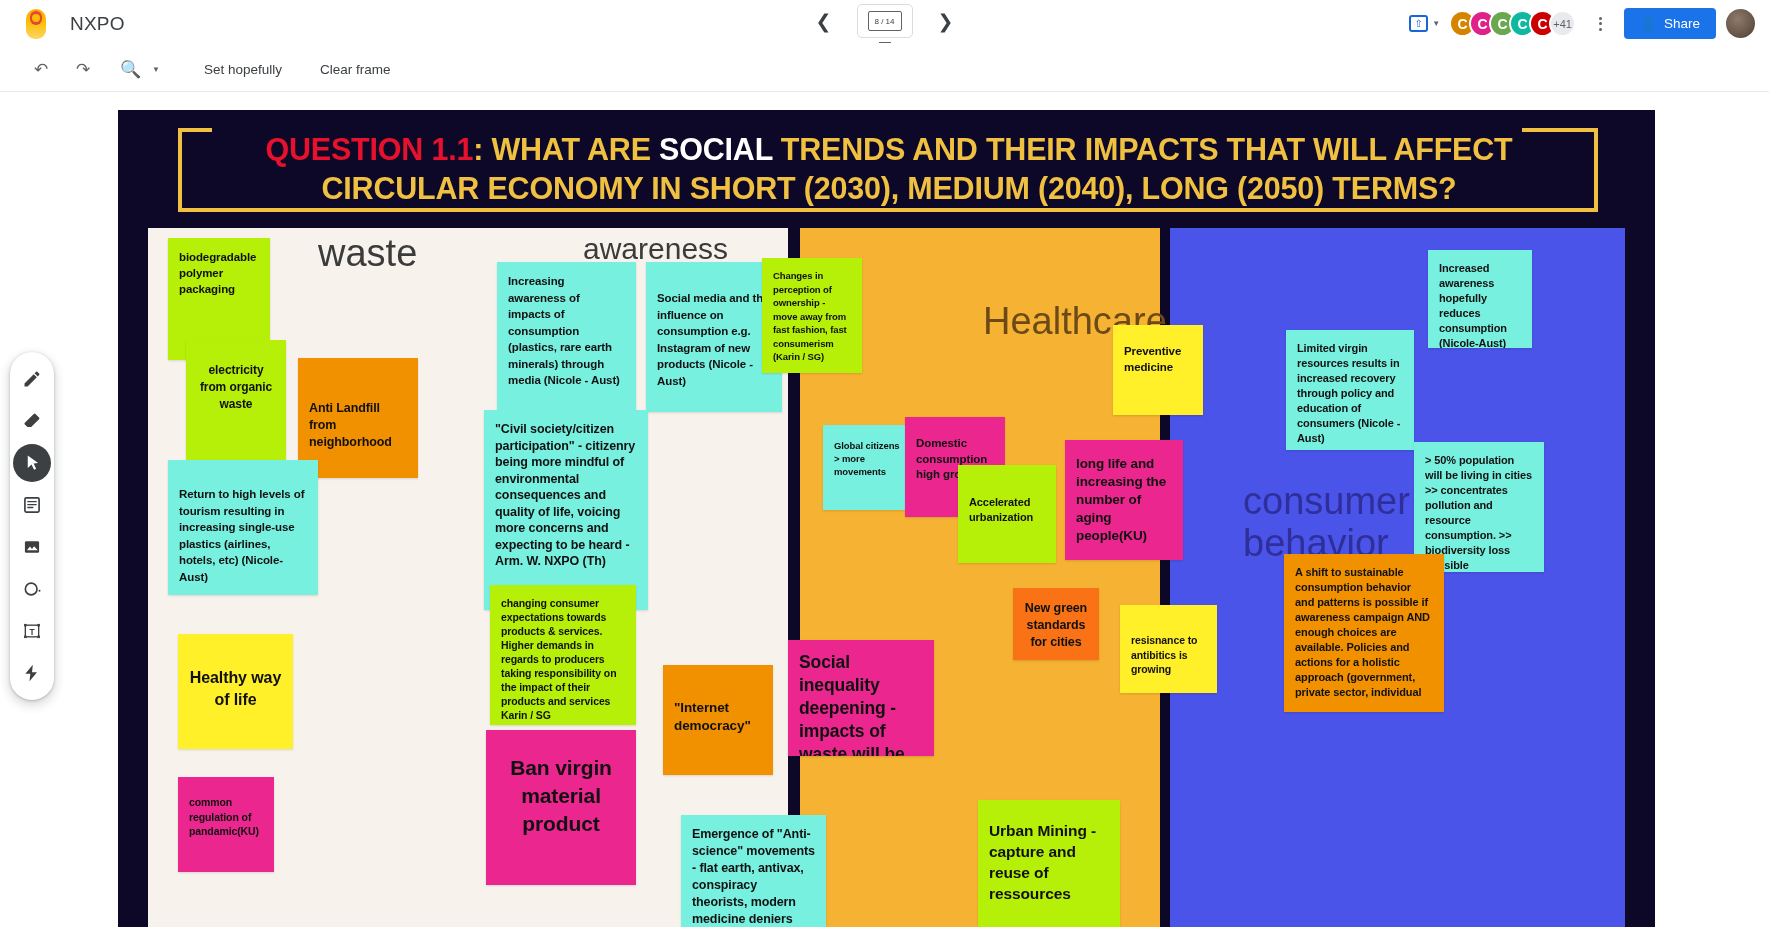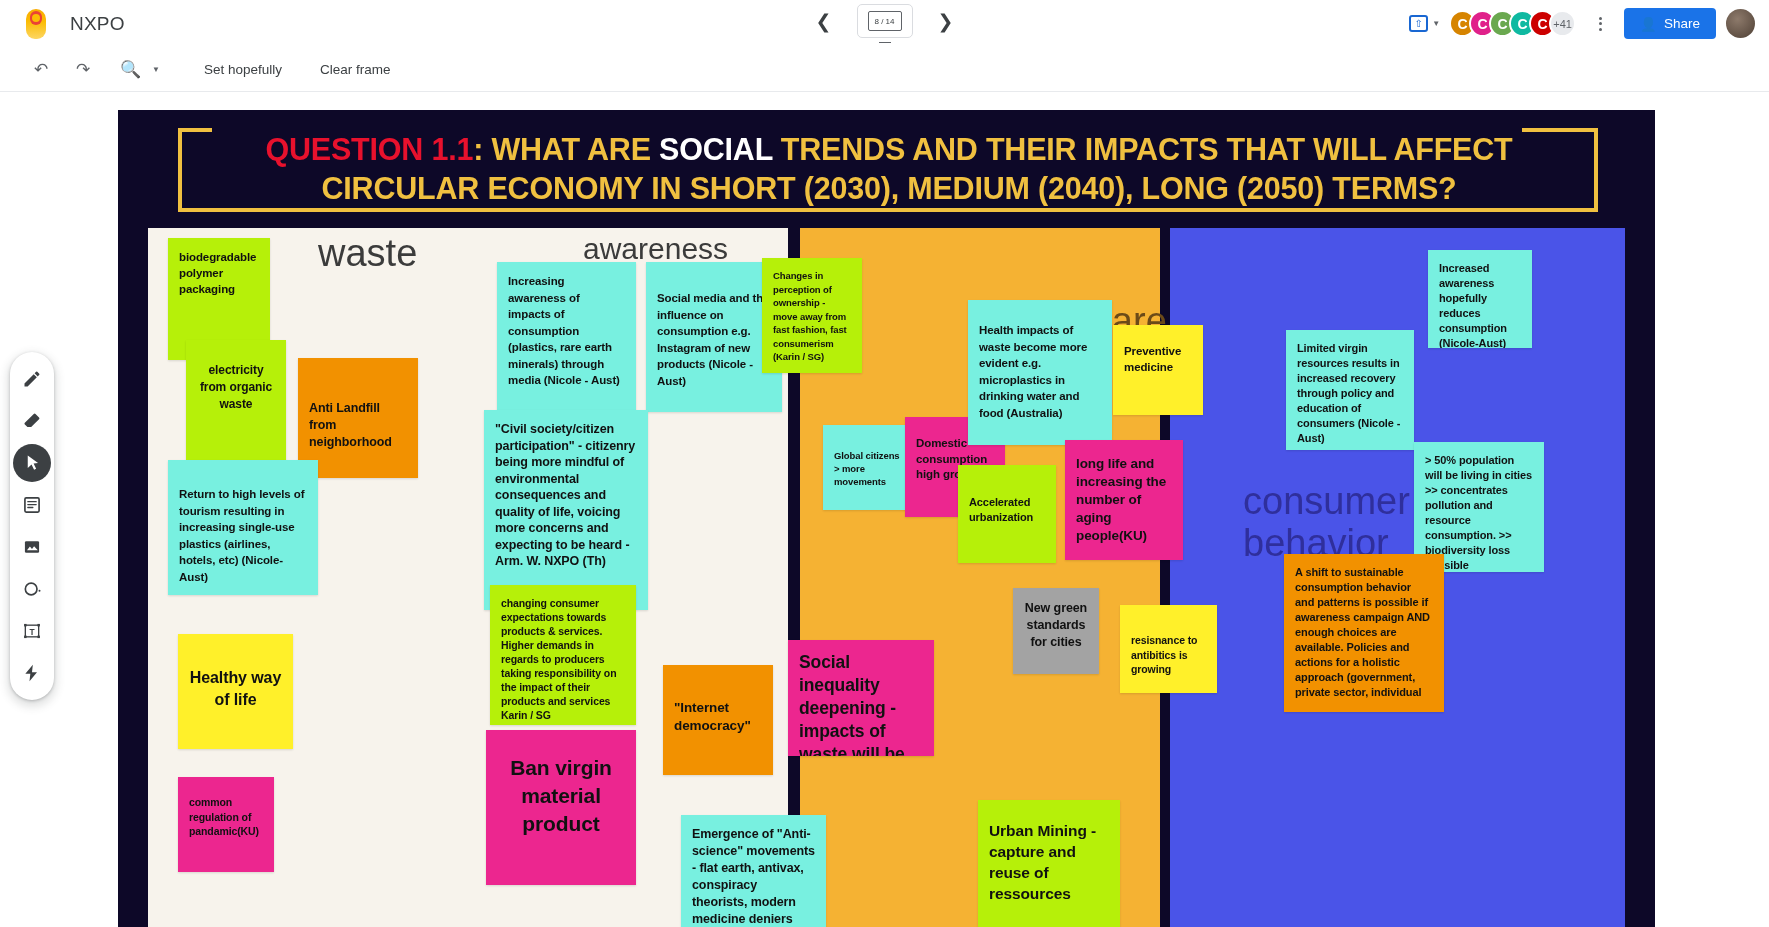--- a/index.html
+++ b/index.html
@@ -355,38 +355,35 @@
       <div class="txt" style="font-size:13.5px; line-height:18px; padding-top:34px;">"Internet democracy"</div>
     </div>
     <div class="note" style="left:670px; top:530px; width:146px; height:116px; background:#ec268f;">
       <div class="txt" style="font-size:17.5px; line-height:23px;">Social inequality deepening - impacts of waste will be felt differently</div>
     </div>
     <div class="note" style="left:563px; top:705px; width:145px; height:140px; background:#78f0e0;">
       <div class="txt" style="font-size:12.5px; line-height:17px;">Emergence of "Anti-science" movements - flat earth, antivax, conspiracy theorists, modern medicine deniers</div>
     </div>
 
     <div class="note" style="left:705px; top:315px; width:88px; height:85px; background:#78f0e0;">
-      <div class="txt" style="font-size:9.5px; line-height:13px; padding-top:24px;">Global citizens &gt; more movements</div>
+      <div class="txt" style="font-size:9.5px; line-height:13px; padding-top:14px;">Global citizens &gt; more movements</div>
     </div>
     <div class="note" style="left:787px; top:307px; width:100px; height:100px; background:#ec268f;">
       <div class="txt" style="font-size:11.5px; line-height:15.5px; padding-top:19px;">Domestic consumption high growth</div>
     </div>
-    <div class="note" style="left:850px; top:190px; width:144px; height:145px; background:#78f0e0;">
-      <div class="txt" style="font-size:11.5px; line-height:16.5px; padding-top:22px;">Health impacts of waste become more evident e.g. microplastics in drinking water and food (Australia)</div>
-    </div>
     <div class="note" style="left:995px; top:215px; width:90px; height:90px; background:#fff02a;">
       <div class="txt" style="font-size:11.5px; line-height:15.5px; padding-top:19px;">Preventive medicine</div>
     </div>
     <div class="note" style="left:840px; top:355px; width:98px; height:98px; background:#b6f009;">
       <div class="txt" style="font-size:11px; line-height:15px; padding-top:30px;">Accelerated urbanization</div>
     </div>
     <div class="note" style="left:947px; top:330px; width:118px; height:120px; background:#ec268f;">
       <div class="txt" style="font-size:13.5px; line-height:18px; padding-top:15px;">long life and increasing the number of aging people(KU)</div>
     </div>
-    <div class="note c-center" style="left:895px; top:478px; width:86px; height:86px; background:#a3a3a3;">
+    <div class="note c-center" style="left:895px; top:478px; width:86px; height:72px; background:#f97316;">
       <div class="txt" style="font-size:12.5px; line-height:17px; padding-top:12px;">New green standards for cities</div>
     </div>
     <div class="note" style="left:1002px; top:495px; width:97px; height:88px; background:#fff02a;">
       <div class="txt" style="font-size:10.5px; line-height:14.5px; padding-top:28px;">resisnance to antibitics is growing</div>
     </div>
     <div class="note" style="left:860px; top:690px; width:142px; height:140px; background:#b6f009;">
       <div class="txt" style="font-size:15.5px; line-height:21px; padding-top:20px;">Urban Mining - capture and reuse of ressources</div>
     </div>
 
     <div class="note" style="left:1168px; top:220px; width:128px; height:120px; background:#78f0e0;">

